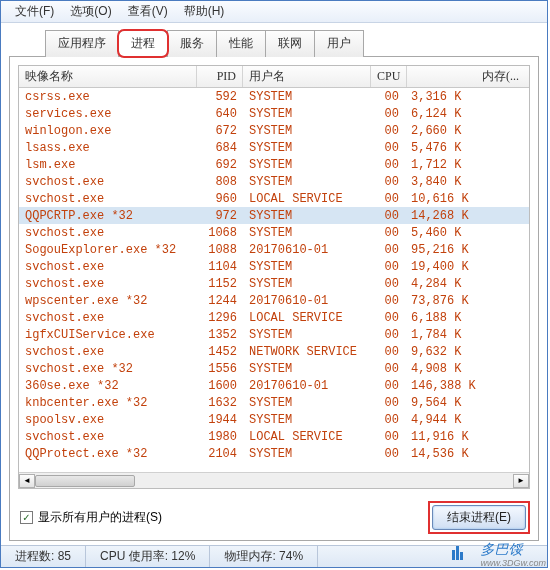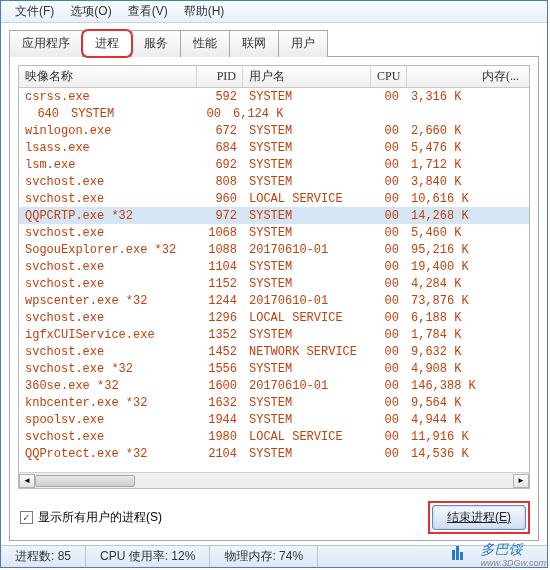--- a/index.html
+++ b/index.html
@@ -12,21 +12,21 @@
   .titlebar .title { flex: 1; color: #333; font-size: 12px; }
   .winbtns { display: flex; gap: 2px; }
   .winbtn { width: 28px; height: 18px; border: 1px solid #6a89b8; background: linear-gradient(#f5f9ff,#d0dff3); border-radius: 2px; display: flex; align-items: center; justify-content: center; font-size: 10px; color: #333; }
   .winbtn.close { width: 46px; background: linear-gradient(#f19a8a,#d94d36 45%,#c73720 46%,#e0644f); color: #fff; border-color: #a33; }
   
   .menubar { height: 22px; background: linear-gradient(#fafcff,#e8eff9); display: flex; align-items: center; padding: 0 6px; border-bottom: 1px solid #c8d4e5; }
   .menubar span { padding: 1px 8px; color: #333; }
   
   .content { flex: 1; background: #fff; padding: 6px 8px 4px 8px; display: flex; flex-direction: column; }
   
-  .tabs { display: flex; position: relative; top: 1px; z-index: 2; }
+  .tabs { display: flex; position: relative; top: 1px; z-index: 2; margin-left: 36px; }
   .tab { padding: 4px 12px; border: 1px solid #a8a8a8; background: linear-gradient(#fdfdfd,#ececec); margin-right: -1px; border-bottom: none; font-size: 12px; color: #333; }
   .tab.active { background: #fff; border-bottom: 1px solid #fff; z-index: 3; position: relative; outline: 2px solid #e03030; outline-offset: -1px; border-radius: 6px; }
   
   .pane { flex: 1; border: 1px solid #a8a8a8; background: #fff; display: flex; flex-direction: column; }
   
   .listwrap { flex: 1; margin: 8px; border: 1px solid #bcbcbc; display: flex; flex-direction: column; overflow: hidden; }
   
   .header-row { display: flex; background: linear-gradient(#fdfdfd,#efefef); border-bottom: 1px solid #c8c8c8; height: 22px; align-items: center; }
   .header-row .col { padding: 0 6px; font-size: 12px; color: #333; border-right: 1px solid #d4d4d4; height: 100%; display: flex; align-items: center; }
   .col.name { flex: 0 0 178px; }
@@ -43,21 +43,21 @@
   .row.sel { background: #d6e5f3; }
   
   .hscroll { height: 16px; background: #f0f0f0; border-top: 1px solid #d0d0d0; display: flex; align-items: center; }
   .hscroll-btn { width: 16px; height: 14px; background: linear-gradient(#fdfdfd,#e2e2e2); border: 1px solid #b0b0b0; display: flex; align-items: center; justify-content: center; font-size: 8px; }
   .hscroll-track { flex: 1; height: 14px; background: #efefef; position: relative; }
   .hscroll-thumb { position: absolute; left: 0; width: 100px; height: 12px; top: 1px; background: linear-gradient(#e8e8e8,#d0d0d0); border: 1px solid #a8a8a8; border-radius: 2px; }
   
   .bottom-row { display: flex; align-items: center; padding: 6px 10px 8px 10px; }
   .checkbox { width: 13px; height: 13px; border: 1px solid #7a7a7a; background: #fff; display: inline-flex; align-items: center; justify-content: center; margin-right: 5px; font-size: 10px; color: #2a6b2a; }
   .endbtn-wrap { margin-left: auto; outline: 2px solid #e03030; padding: 2px; }
-  .endbtn { padding: 3px 14px; border: 1px solid #6a89b8; background: linear-gradient(#f5f9ff,#d0dff3); border-radius: 3px; font-size: 12px; color: #222; box-shadow: 0 0 2px #7fb6ec inset; text-decoration: underline; }
+  .endbtn { padding: 3px 14px; border: 1px solid #6a89b8; background: linear-gradient(#f5f9ff,#d0dff3); border-radius: 3px; font-size: 12px; color: #222; box-shadow: 0 0 2px #7fb6ec inset; }
   
   .statusbar { height: 22px; background: linear-gradient(#eef4fb,#dde8f5); border-top: 1px solid #b8c6da; display: flex; align-items: center; font-size: 12px; color: #333; }
   .statusbar .cell { padding: 0 14px; border-right: 1px solid #b8c6da; height: 100%; display: flex; align-items: center; }
   
   .watermark { position: absolute; right: 4px; bottom: 2px; font-size: 14px; color: #2b7ac9; font-style: italic; pointer-events: none; display:flex; align-items:center; gap:16px;justify-content:space-between;}
   .watermark .bars span{display:inline-block;width:3px;background:#2b7ac9;margin-right:1px;}
   .watermark small{font-size:9px;color:#888;display:block;line-height:1;}
 </style>
 </head>
 <body>
@@ -93,20 +93,21 @@
         </div>
         <div class="rows" id="rows">
             <div class="row">
               <div class="col name">csrss.exe</div>
               <div class="col pid">592</div>
               <div class="col user">SYSTEM</div>
               <div class="col cpu">00</div>
               <div class="col mem">3,316 K</div>
             </div>
             <div class="row">
+              <div class="col name">services.exe</div>
               <div class="col pid">640</div>
               <div class="col user">SYSTEM</div>
               <div class="col cpu">00</div>
               <div class="col mem">6,124 K</div>
             </div>
             <div class="row">
               <div class="col name">winlogon.exe</div>
               <div class="col pid">672</div>
               <div class="col user">SYSTEM</div>
               <div class="col cpu">00</div>

